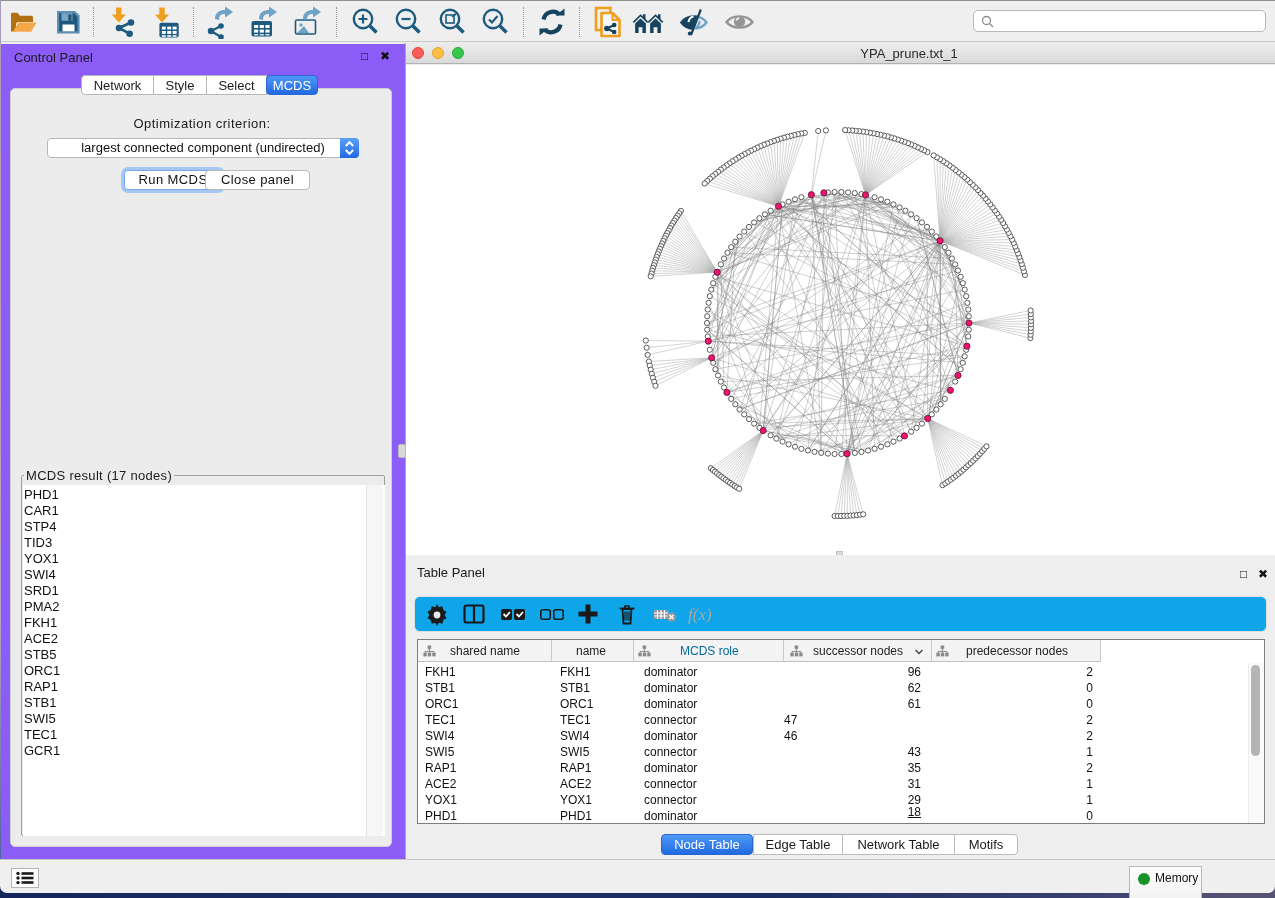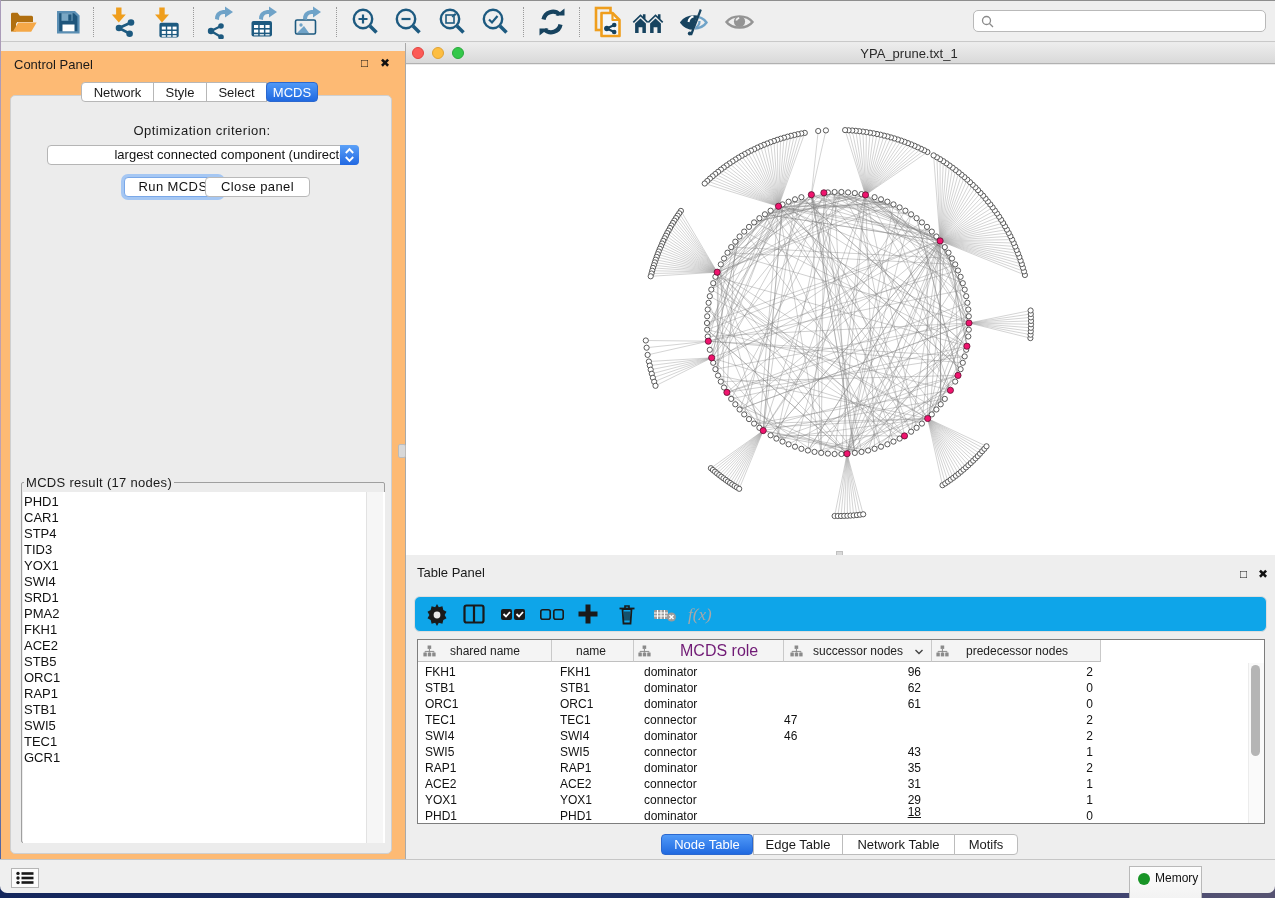--- a/index.html
+++ b/index.html
@@ -8,30 +8,30 @@
 .abs { position:absolute; }
 
 
 #toolbar { left:0; top:0; width:1275px; height:42px; background:#efefef; border-top:1px solid #8e8e8e; border-bottom:1px solid #c9c9c9; }
 .tbsep { position:absolute; top:6px; height:30px; width:0; border-left:1px dotted #9a9a9a; }
 .ticon { position:absolute; top:4px; width:34px; height:34px; display:flex; align-items:center; justify-content:center; }
 #searchbox { position:absolute; left:973px; top:9px; width:293px; height:22px; background:#fff; border:1px solid #b9b9b9; border-radius:5px; }
 #searchbox svg { position:absolute; left:6px; top:3px; }
 
 
-#leftpanel { left:1px; top:51px; width:404px; height:816px; background:#fdba74; }
+#leftpanel { left:1px; top:44px; width:404px; height:816px; background:#8b5cf6; }
 #cp-title { position:absolute; left:13px; top:6px; font-size:13px; color:#1a1a1a; }
 .winbtn { position:absolute; top:5px; font-size:12px; color:#111; }
 #tabrow { position:absolute; left:80px; top:31px; height:20px; z-index:3; }
 .tabseg { position:absolute; top:0; height:20px; background:#fff; border:1px solid #b7b7b7; color:#1a1a1a; text-align:center; font-size:13px; line-height:19px; }
 .tabseg.first { border-radius:4px 0 0 4px; }
 .tabsel { background:linear-gradient(#4f98f7,#2069e0); color:#fff; border:1px solid #2b68cf; border-radius:4px; }
 #tabbody { position:absolute; left:9px; top:44px; width:382px; height:759px; background:#ececec; border:1px solid #cfcfcf; border-radius:5px; }
 #optlabel { position:absolute; left:0; top:27px; width:382px; text-align:center; font-size:13px; color:#1a1a1a; letter-spacing:0.5px; }
-#combo { position:absolute; left:36px; top:49px; width:312px; height:20px; background:#fff; border:1px solid #b5b5b5; border-radius:4px; font-size:13px; line-height:18px; text-align:right; color:#111; }
+#combo { position:absolute; left:36px; top:49px; width:312px; height:20px; background:#fff; border:1px solid #b5b5b5; border-radius:4px; font-size:13px; line-height:18px; text-align:center; color:#111; }
 #combo .arrows { position:absolute; right:-1px; top:-1px; width:19px; height:20px; background:linear-gradient(#5ba1f8,#2168e2); border-radius:0 4px 4px 0; }
 .btn { position:absolute; top:81px; height:20px; background:#fff; border:1px solid #b9b9b9; border-radius:4px; font-size:13px; line-height:18px; text-align:center; color:#111; letter-spacing:0.4px; }
 #runbtn { left:85px; width:98px; box-shadow:0 0 0 3px #a5c7f3; border-color:#7aa8e8;margin-left:28px; }
 #closebtn { left:194px; width:105px; }
 #groupbox { position:absolute; left:10px; top:386px; width:364px; height:361px; border:1px solid #9f9f9f; border-radius:2px; }
 #grouptitle { position:absolute; left:2px; top:-8px; background:#ececec; padding:0 2px; font-size:13px; color:#1a1a1a; letter-spacing:0.3px; }
 #mcdslist { position:absolute; left:1px; top:9px; width:362px; height:351px; background:#fff; font-size:13px; line-height:16px; padding:2px 0 0 1px; color:#111; }
 #mcdstrack { position:absolute; right:1px; top:9px; width:17px; height:351px; background:#f6f6f6; border-left:1px solid #e2e2e2; }
 
 
@@ -1117,21 +1117,21 @@
           <rect x="4.8" y="7.6" width="3.4" height="3.8"></rect>
           <rect x="9.2" y="7.6" width="3.4" height="3.8"></rect>
           <path d="M6.4 4 v2 M2.1 7.6 v-1.2 h8.8 v1.2 M6.4 6 v1.6" stroke="#8a8a8a" stroke-width="1" fill="none"></path>
         </g>
       </svg>
       <svg width="10" height="8" viewBox="0 0 10 8" style="position:absolute;left:496px;top:8px;">
         <path d="M1.5 2 L5 5.5 L8.5 2" stroke="#444" stroke-width="1.4" fill="none"></path>
       </svg>
       <div style="position:absolute;left:32px;top:0;height:22px;line-height:22px;font-size:12px;color:#222;">shared name</div>
       <div style="position:absolute;left:158px;top:0;height:22px;line-height:22px;font-size:12px;color:#222;">name</div>
-      <div style="position:absolute;left:262px;top:0;height:22px;line-height:22px;font-size:16px;color:#701a75;">MCDS role</div>
+      <div style="position:absolute;left:262px;top:0;height:22px;line-height:22px;font-size:12px;color:#0369a1;">MCDS role</div>
       <div style="position:absolute;left:395px;top:0;height:22px;line-height:22px;font-size:12px;color:#222;">successor nodes</div>
       <div style="position:absolute;left:548px;top:0;height:22px;line-height:22px;font-size:12px;color:#222;">predecessor nodes</div>
       <div class="cell" style="left:7px;top:24px;">FKH1</div>
       <div class="cell" style="left:142px;top:24px;">FKH1</div>
       <div class="cell" style="left:226px;top:24px;">dominator</div>
       <div class="cell" style="left:366px;top:24px;width:137px;text-align:right;">96</div>
       <div class="cell" style="left:514px;top:24px;width:161px;text-align:right;">2</div>
       <div class="cell" style="left:7px;top:40px;">STB1</div>
       <div class="cell" style="left:142px;top:40px;">STB1</div>
       <div class="cell" style="left:226px;top:40px;">dominator</div>

